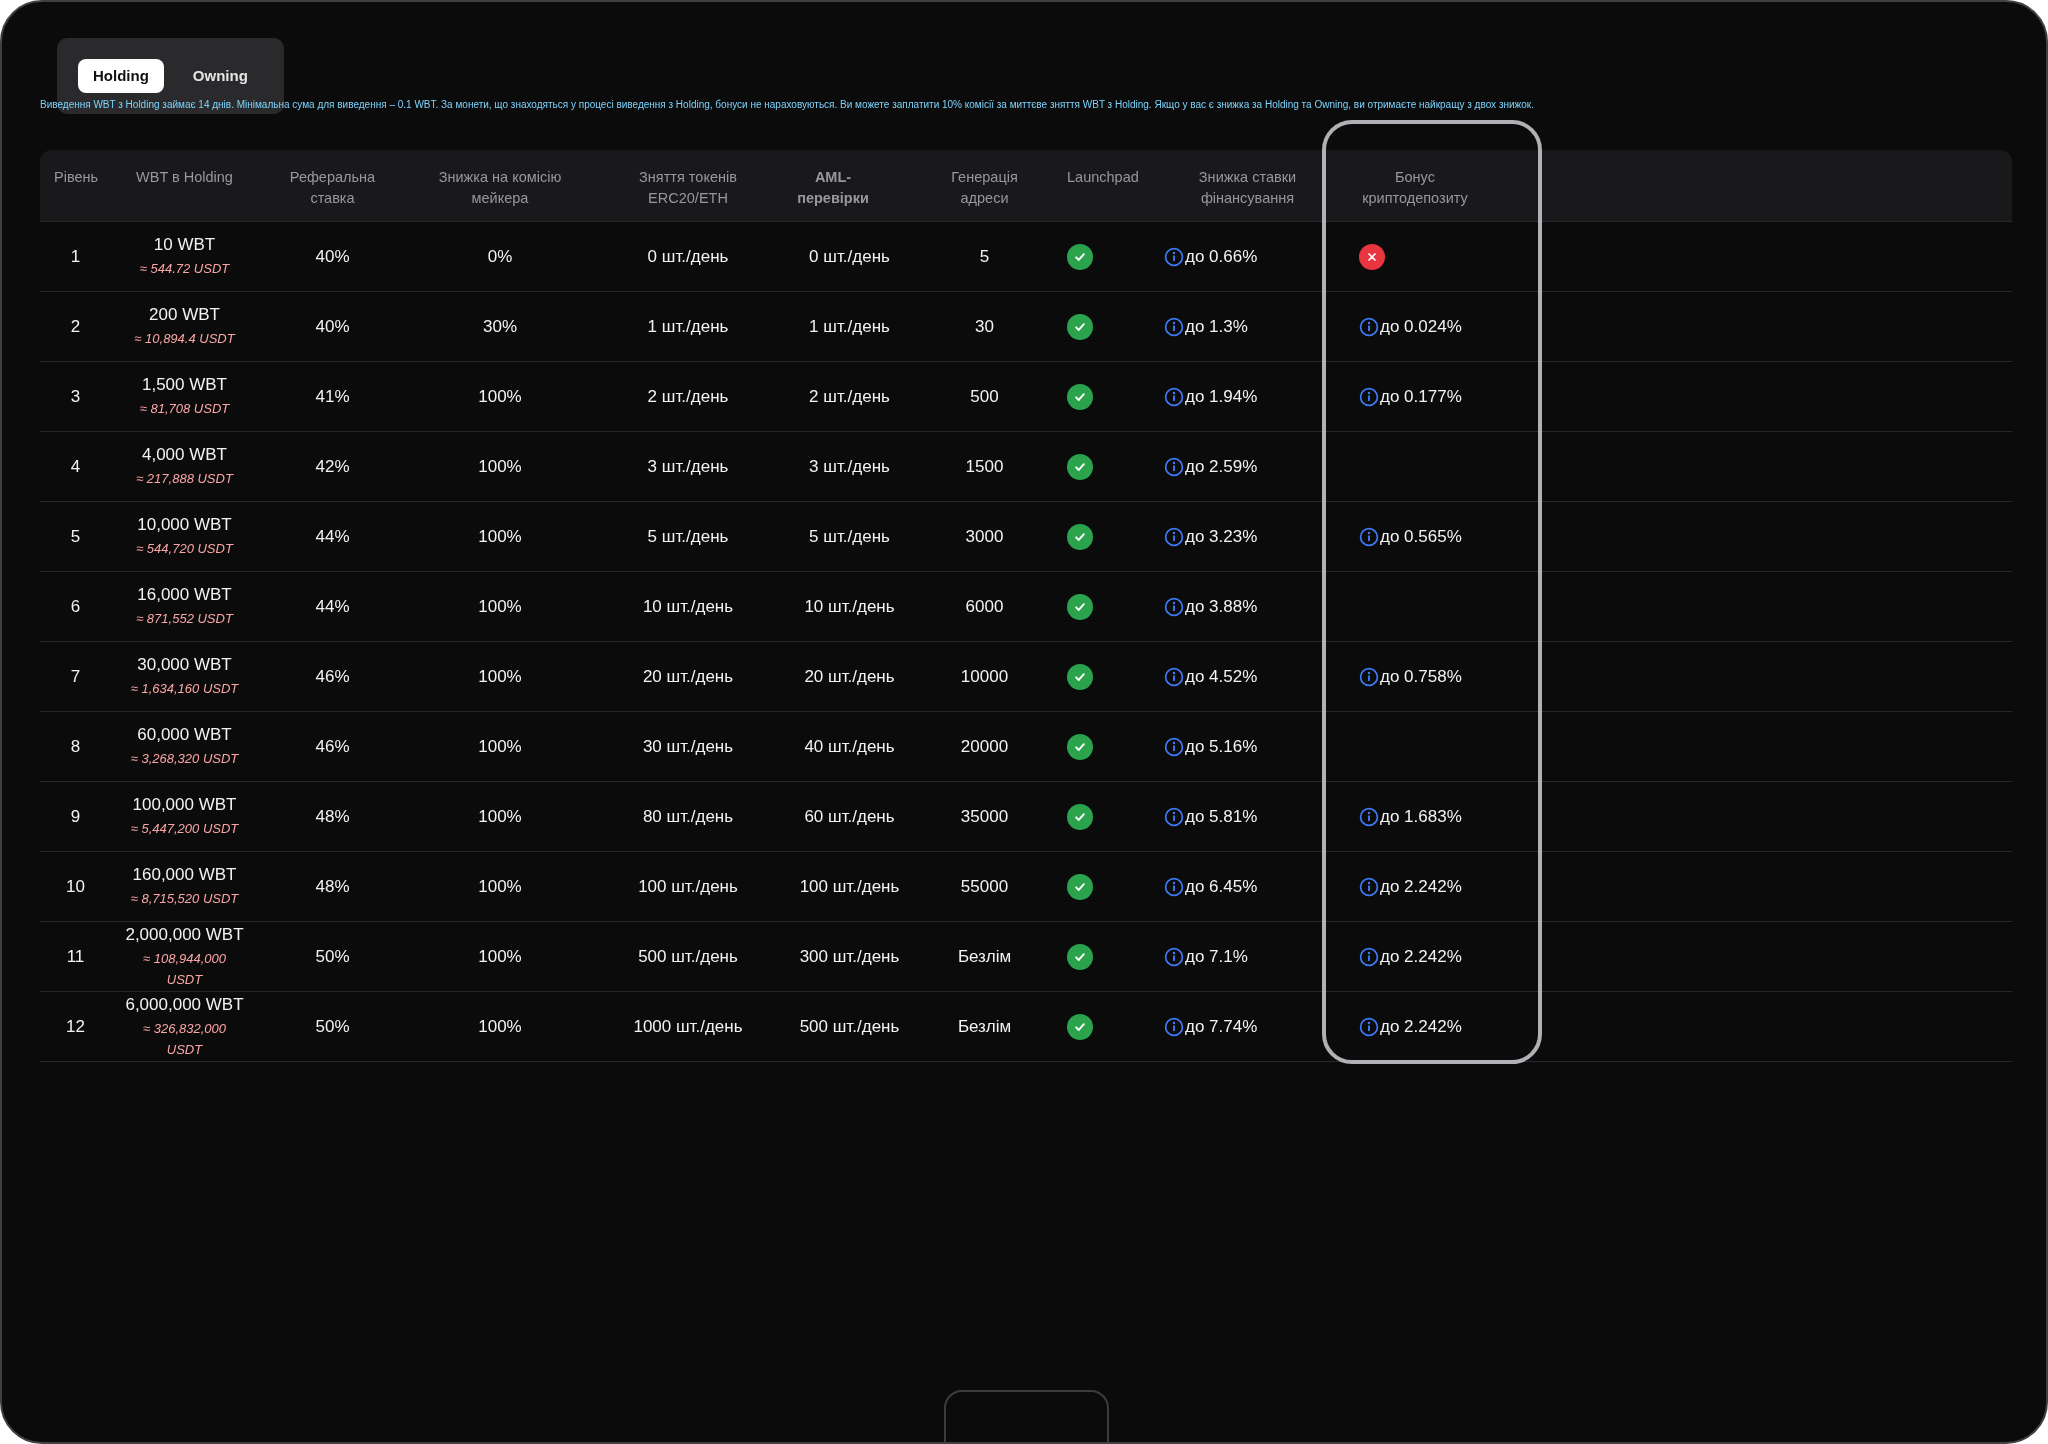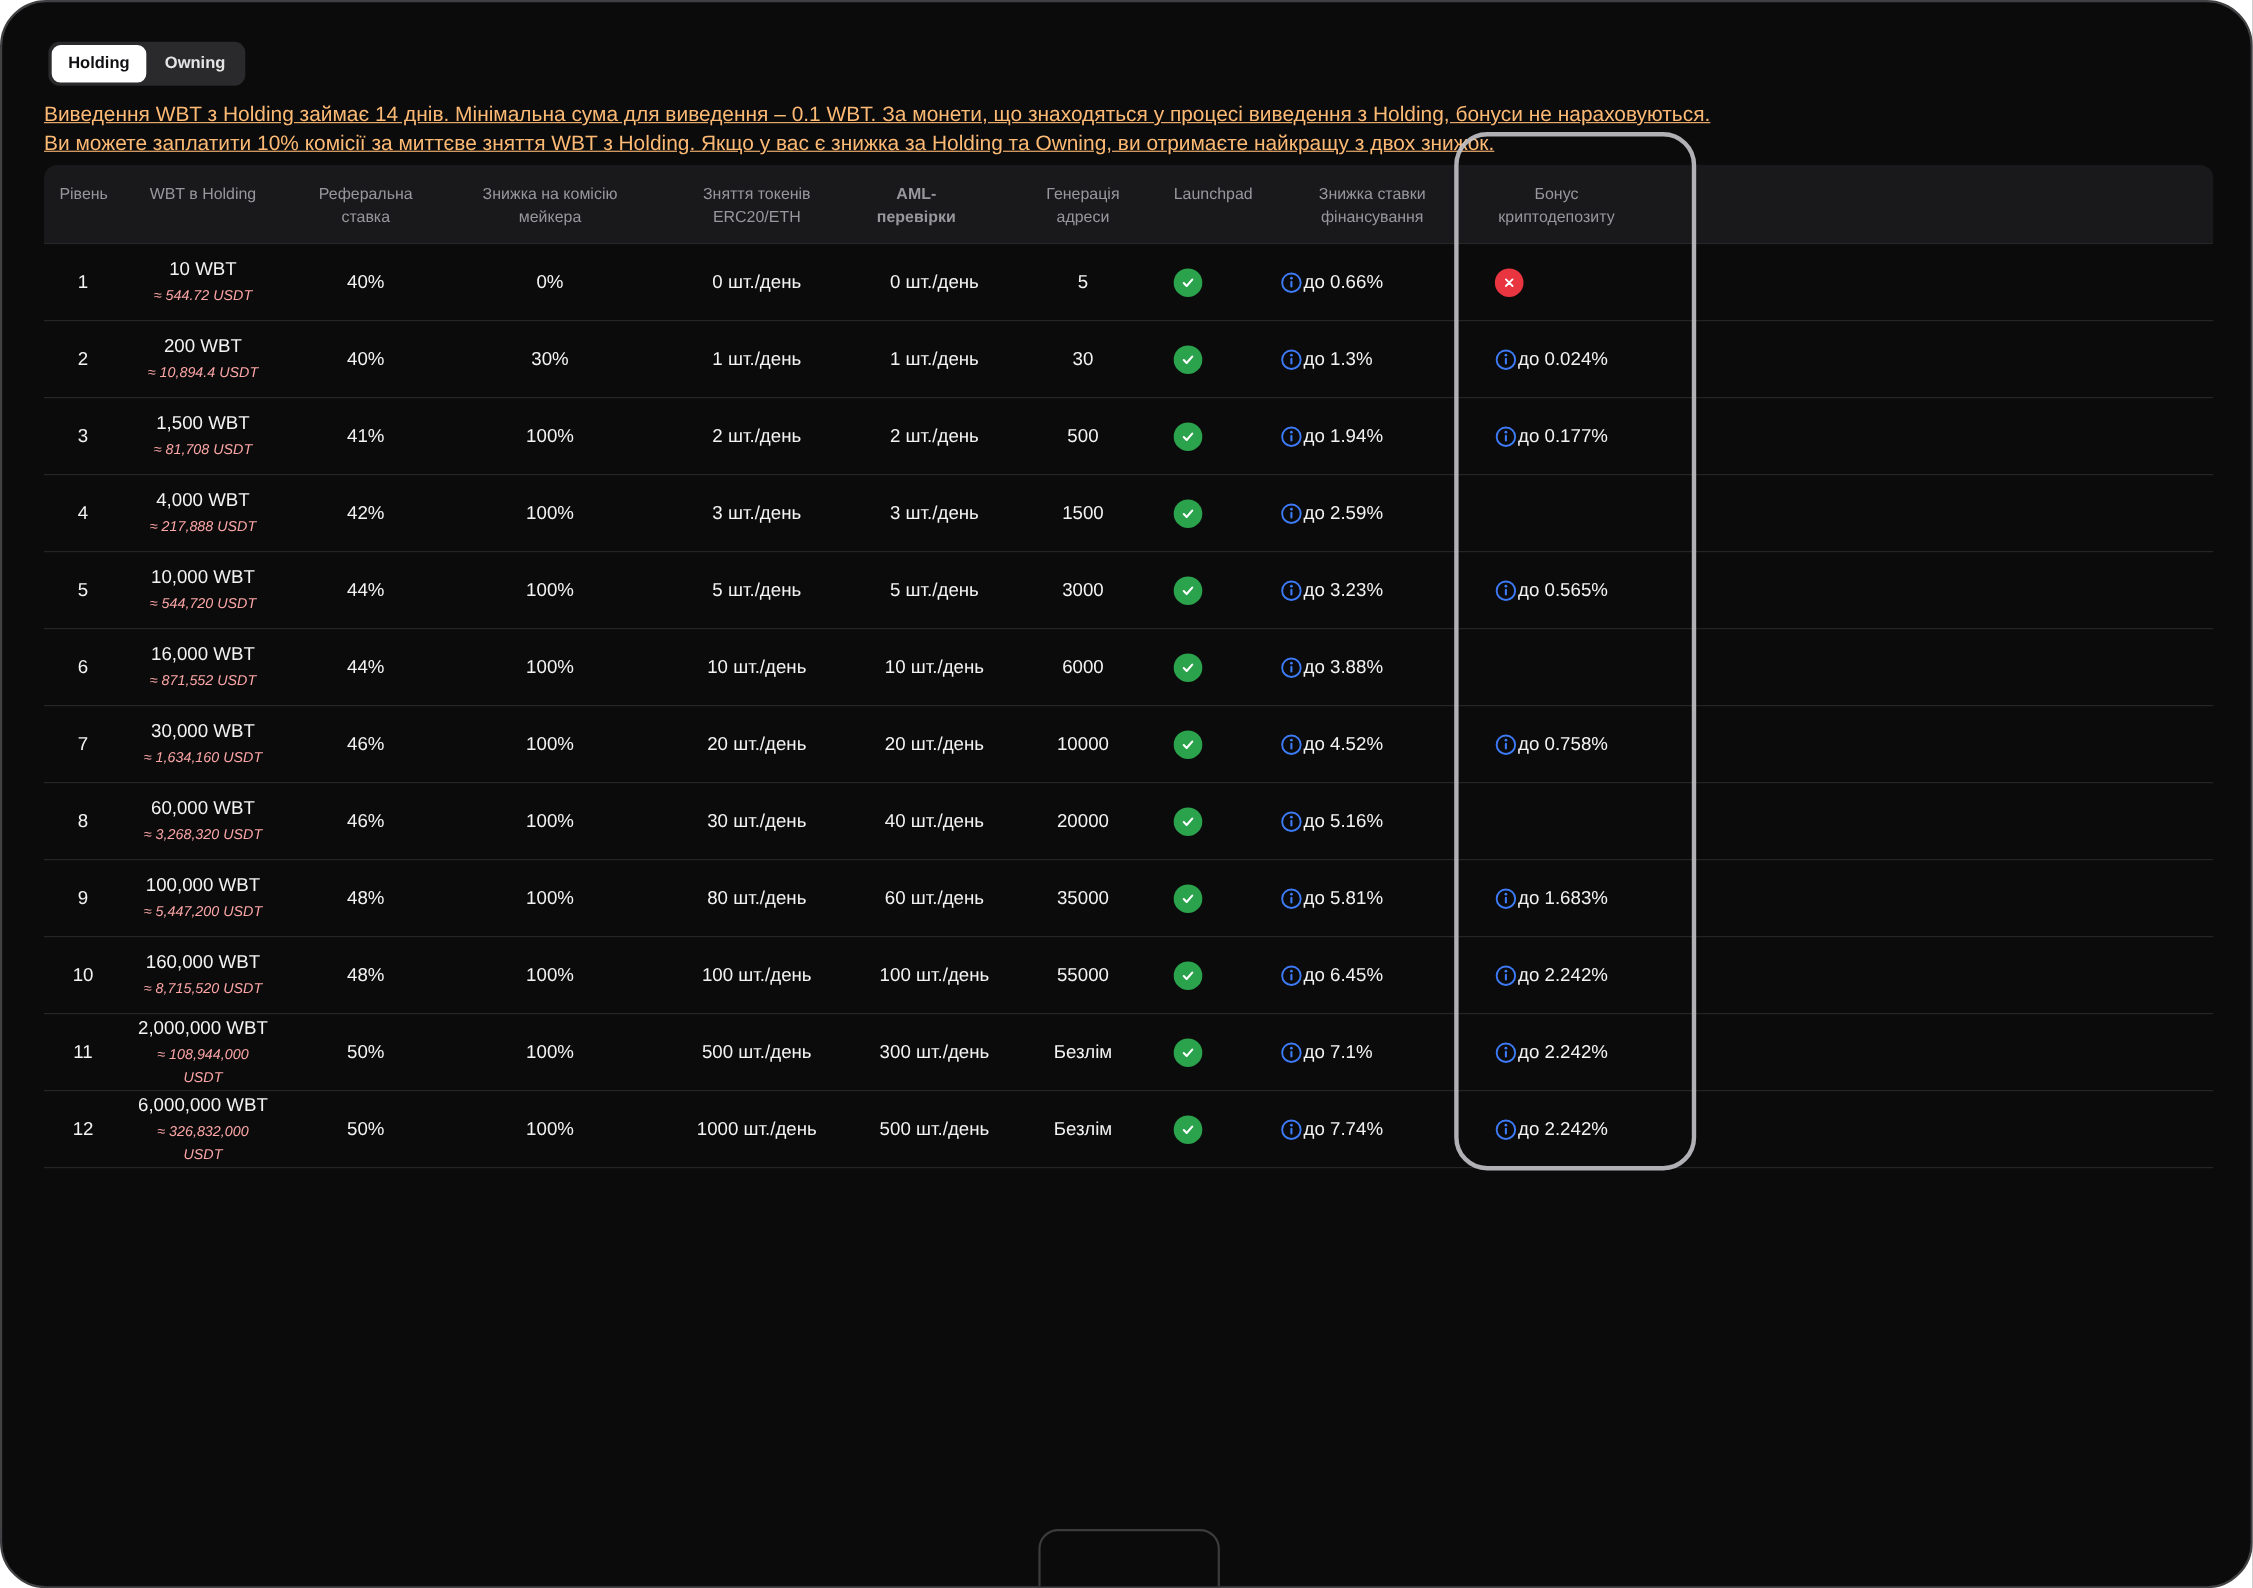--- a/index.html
+++ b/index.html
@@ -22,50 +22,49 @@
     width:2048px;
     height:1444px;
     background:var(--panel);
     border:2px solid #414144;
     border-radius:42px;
     overflow:hidden;
   }
   
   .tabs{
     position:absolute;
-    left:42px; top:36px;
+    left:55px; top:36px;
     display:inline-flex;
     background:#2a2a2c;
     border-radius:10px;
-    padding:3px;
-    gap:2px;
+    padding:21px;
+    gap:14px;
   }
   .tab{
     font-family:"Liberation Sans", sans-serif;
     font-size:15px;
     font-weight:600;
     border:0;
     background:transparent;
     color:#e5e5e5;
     padding:8px 15px;
     border-radius:8px;
     cursor:pointer;
     line-height:18px;
   }
   .tab.active{ background:#ffffff; color:#111114; }
   
   .description{
     position:absolute;
     left:38px; top:90px;
     width:1530px;
     margin:0;
-    font-size:19px;
+    font-size:10px;
     line-height:26px;
-    color:#fdba74;
-    text-decoration:underline;
+    color:#7dd3fc;
   }
   
   .table{
     position:absolute;
     left:38px; top:148px;
     width:1972px;
     text-align:center;
   }
   .row{
     display:grid;

